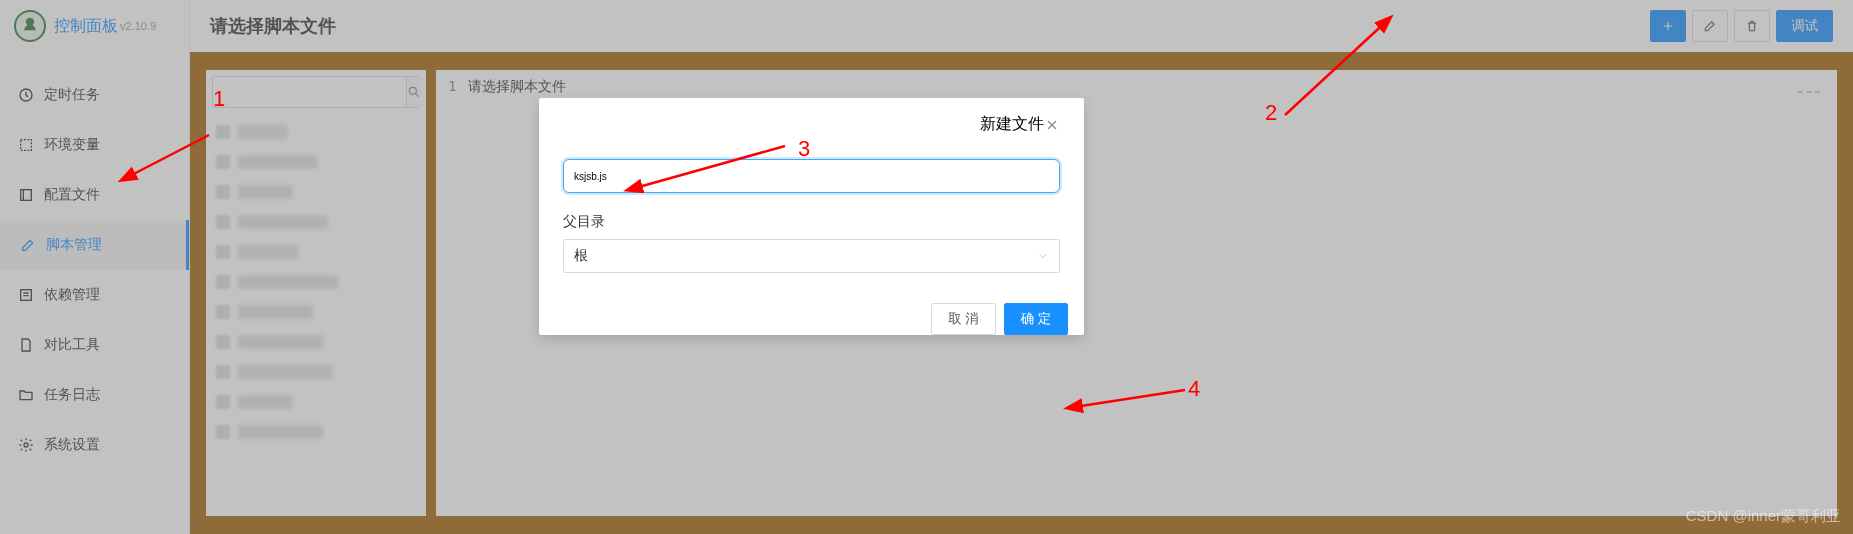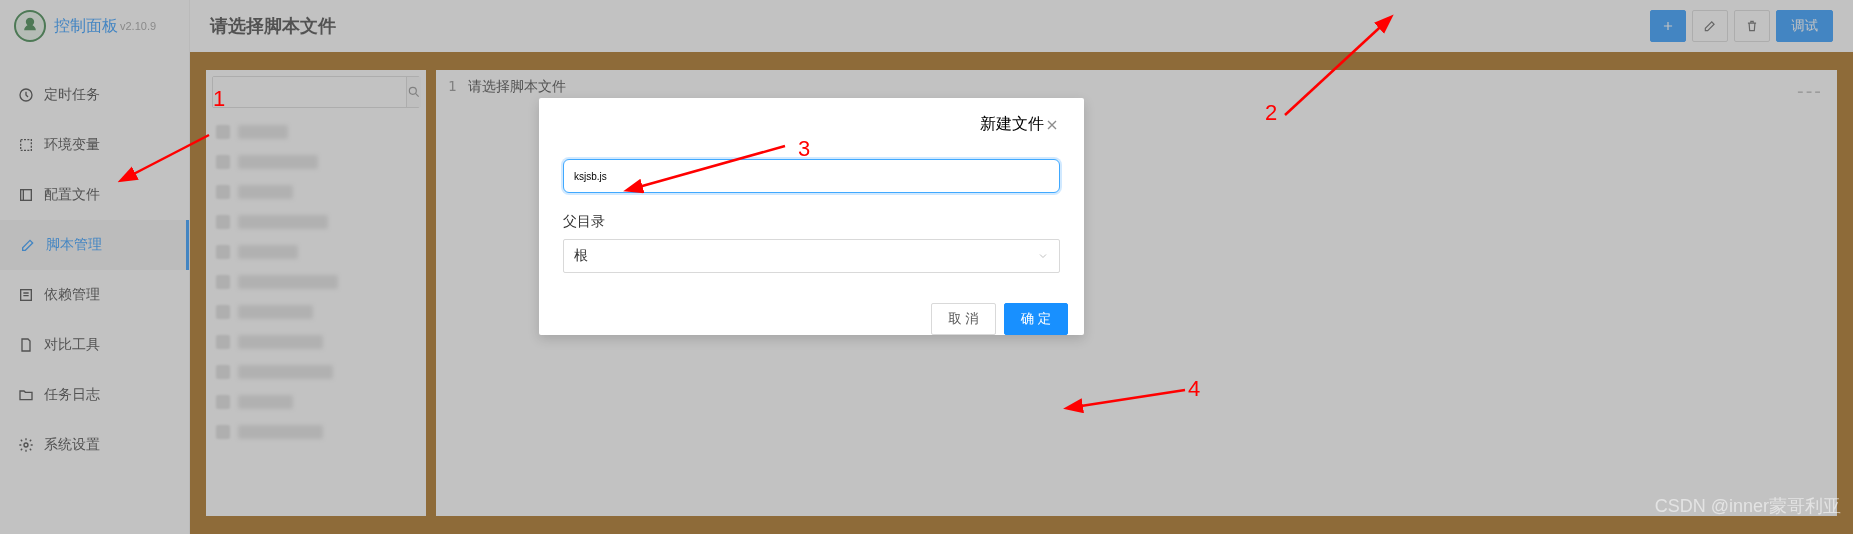--- a/index.html
+++ b/index.html
@@ -59,21 +59,21 @@
     .form-label { margin-bottom: 8px; font-size: 14px; color: #333; }
     .req { color: #ff4d4f; margin-right: 4px; }
     .text-input { width: 100%; height: 34px; border: 1px solid #40a9ff; border-radius: 6px; padding: 0 10px; outline: none; box-shadow: 0 0 0 2px rgba(24,144,255,0.2); font-size: 10px; margin-bottom: 20px; }
     .select { width: 100%; height: 34px; border: 1px solid #d9d9d9; border-radius: 2px; padding: 0 10px; display: flex; align-items: center; justify-content: space-between; cursor: pointer; background: #fff; }
     .select svg { width: 12px; height: 12px; color: #bfbfbf; }
     .modal-footer { padding: 10px 16px 0; display: flex; justify-content: flex-end; gap: 8px; }
     
     
     .anno { position: absolute; z-index: 200; pointer-events: none; color: #ff0000; font-size: 22px; font-family: "Microsoft YaHei", sans-serif; }
     .arrow { position: absolute; z-index: 200; pointer-events: none; }
-    .watermark { position: absolute; right: 12px; bottom: 16px; color: rgba(255,255,255,0.55); font-size: 18px; z-index: 300; pointer-events: none; }
+    .watermark { position: absolute; right: 12px; bottom: 8px; color: rgba(255,255,255,0.55); font-size: 15px; z-index: 300; pointer-events: none; }
   </style>
 </head>
 <body>
 
 <div class="app">
   <aside class="sidebar">
     <div class="logo-area">
       <span class="logo-circle">
         <svg viewBox="0 0 24 24" fill="#2a7a3a">
             <path d="M12 2C9 2 7 4 7 7c0 2 1 3 2 4-2 1-4 3-4 6h14c0-3-2-5-4-6 1-1 2-2 2-4 0-3-2-5-5-5z"></path>

